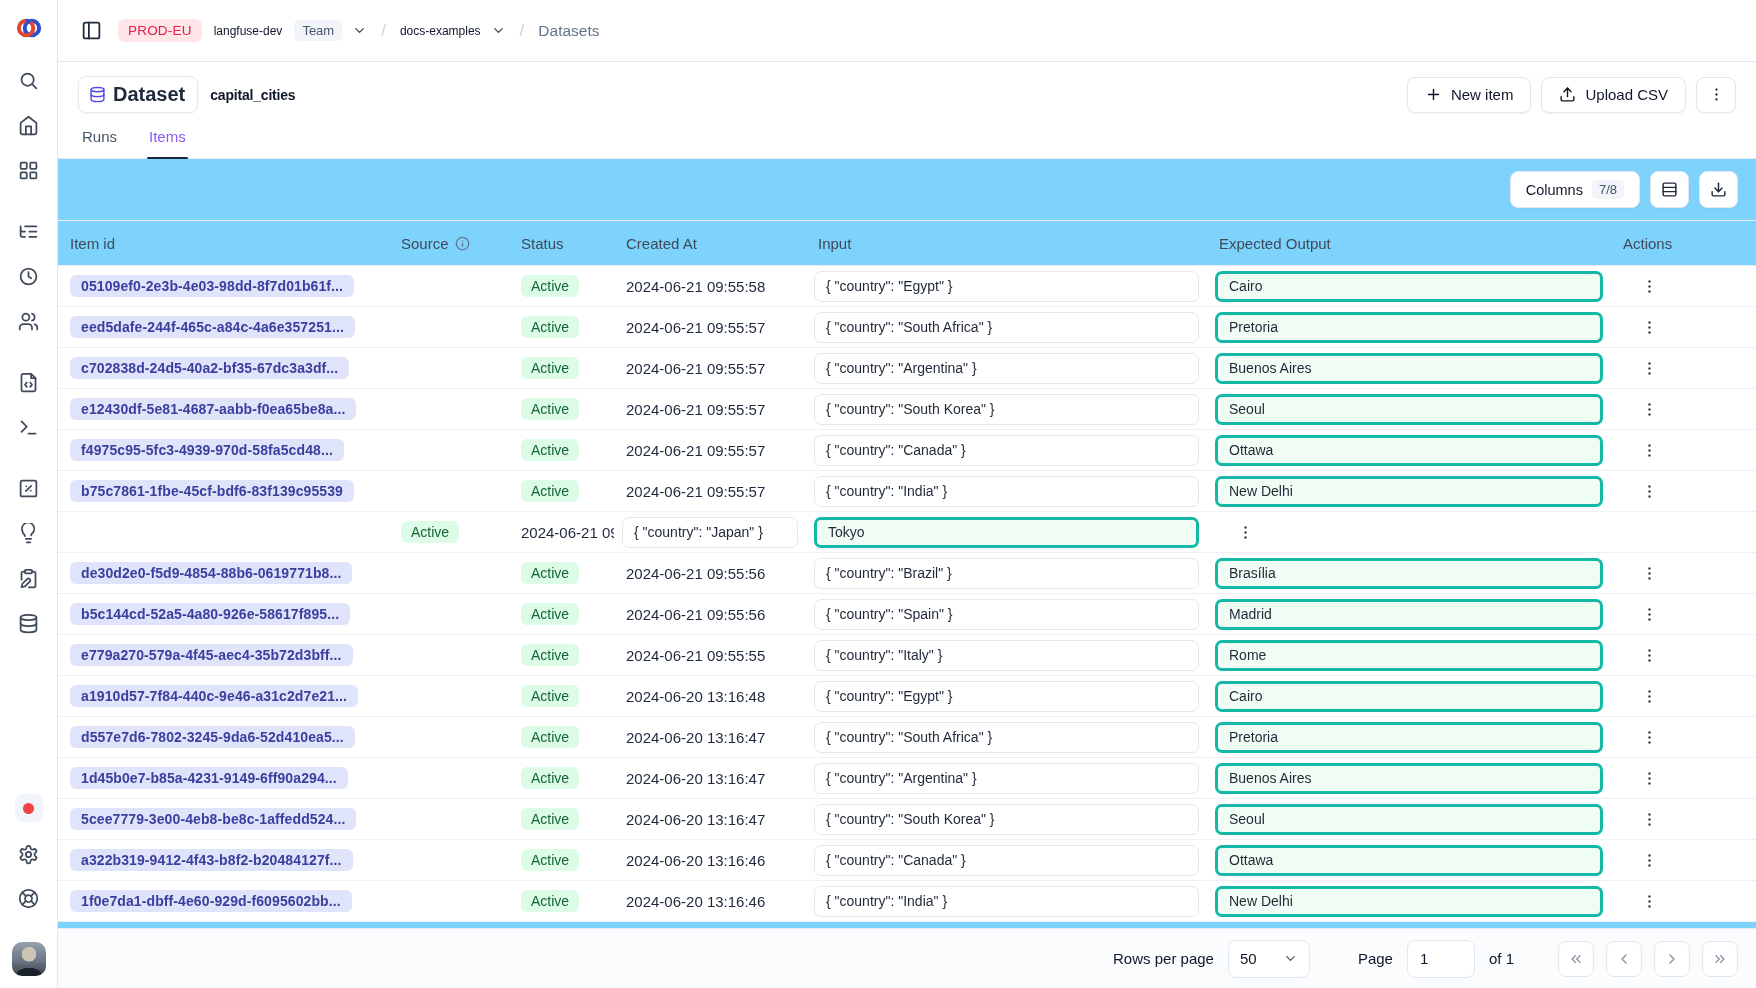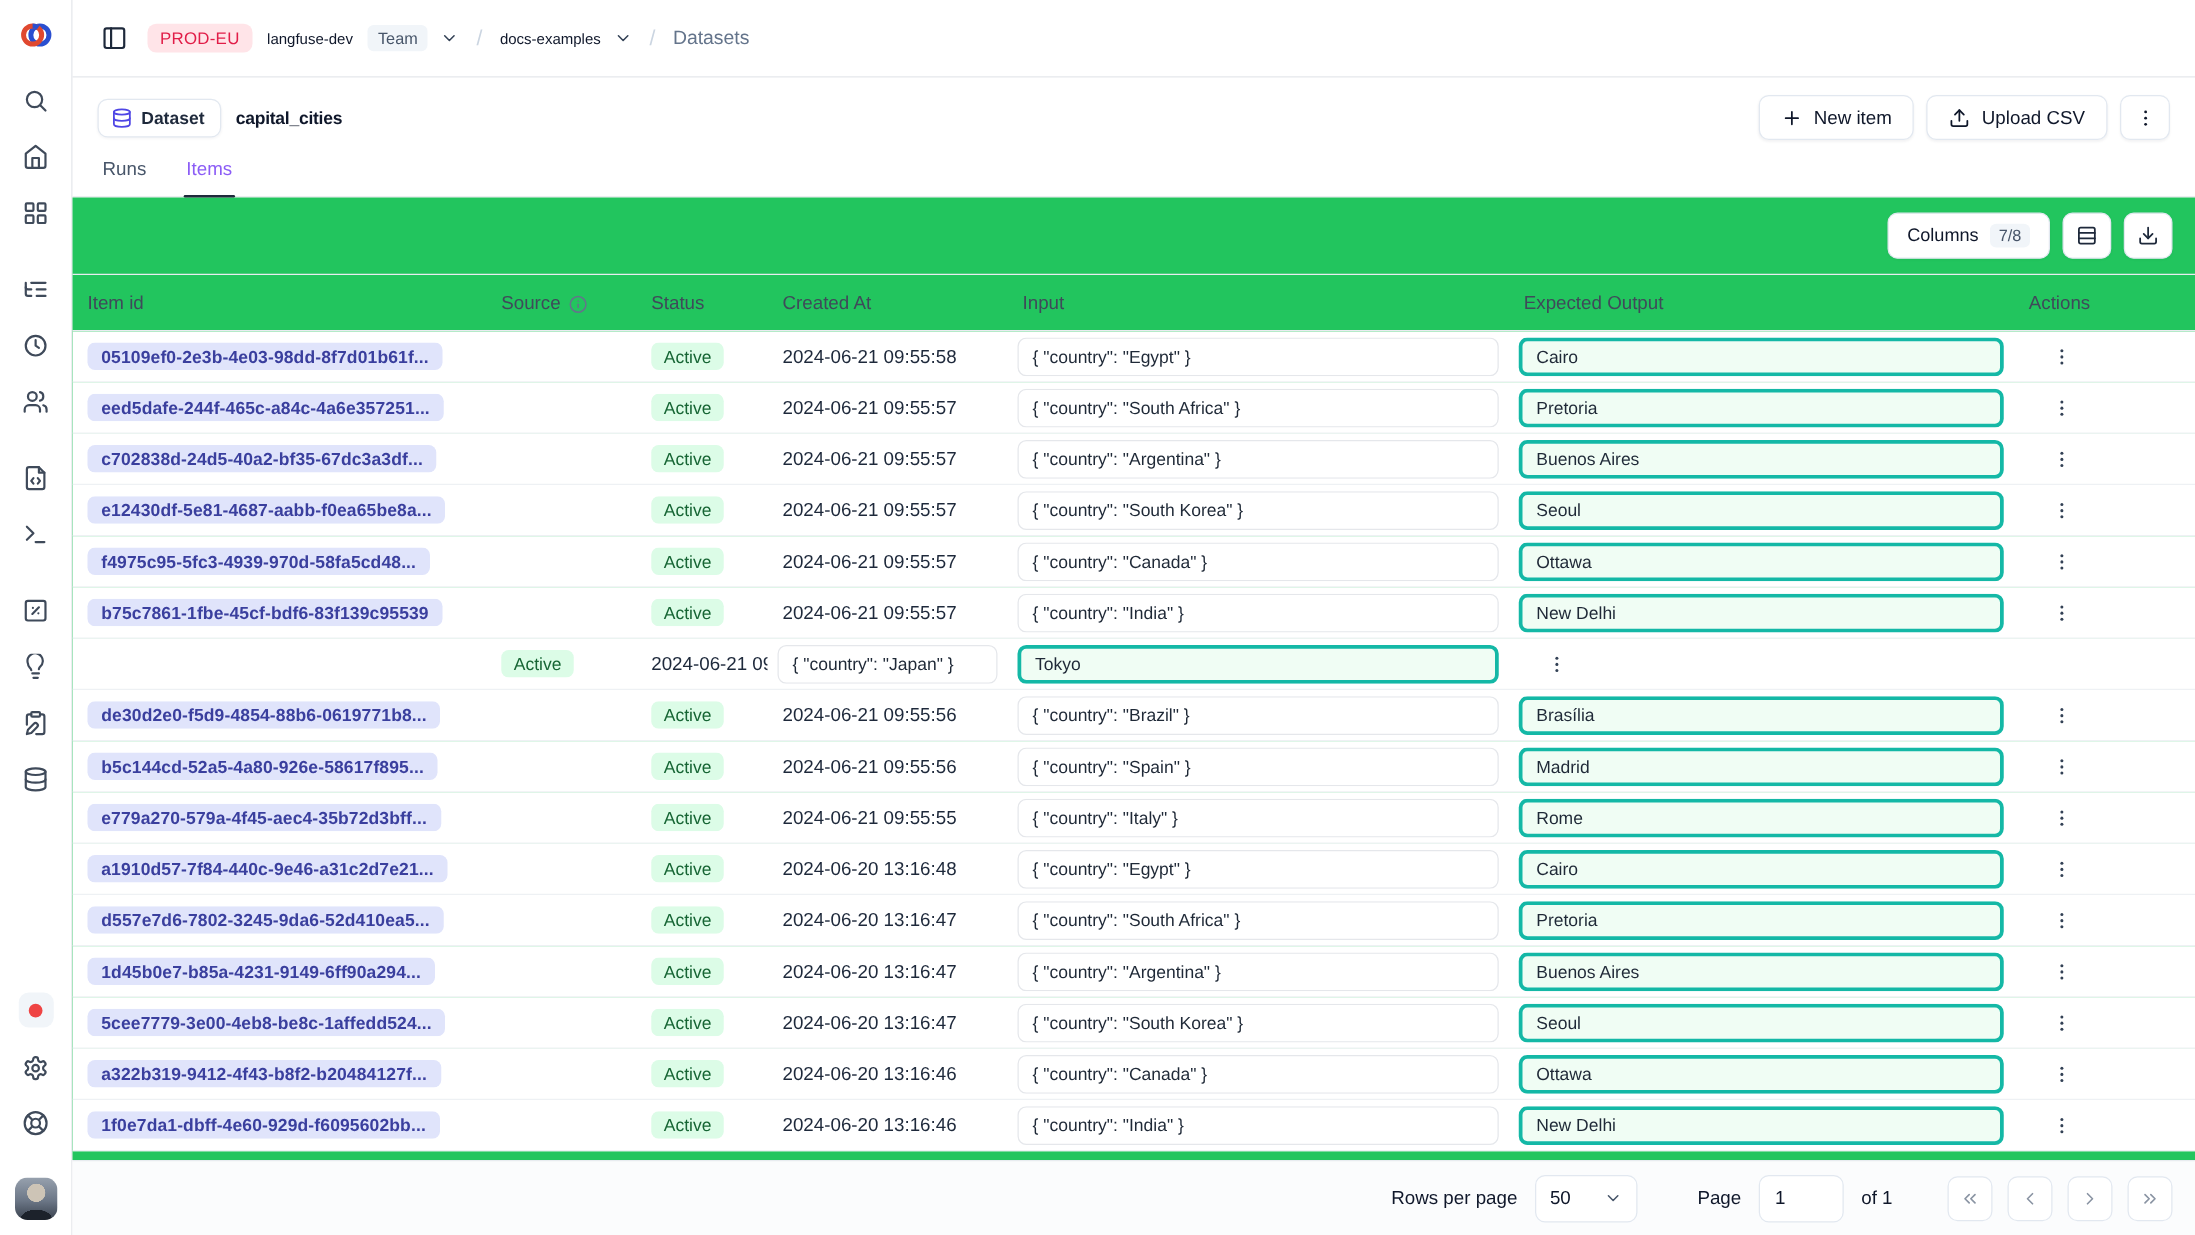--- a/index.html
+++ b/index.html
@@ -34,44 +34,44 @@
   .tb-icon-btn svg { width:21px; height:21px; }
   .env-badge { background:#ffe4e8; color:#e11d48; font-size:13.5px; font-weight:500; padding:4px 10px; border-radius:7px; letter-spacing:.2px; }
   .org-name, .proj-name { font-weight:500; color:#0f172a; font-size:12px; }
   .type-badge { background:#f1f5f9; color:#475569; font-size:13px; padding:3px 8px; border-radius:5px; }
   .crumb-chevron { color:#334155; margin-left:-2px; }
   .crumb-chevron svg { width:15px; height:15px; }
   .crumb-sep { color:#cbd5e1; font-size:17px; font-weight:300; padding:0 2px; }
   .crumb-current { color:#64748b; font-size:15.5px; }
 
   .page-head { padding:14px 20px 0; display:flex; align-items:center; }
-  .dataset-badge { display:inline-flex; align-items:center; gap:7px; border:1px solid #e2e8f0; border-radius:8px; padding:6px 12px 6px 10px; font-size:14px; font-weight:600; color:#1e293b; background:#fff; box-shadow:0 1px 2px rgba(15,23,42,.04); }
+  .dataset-badge { display:inline-flex; align-items:center; gap:7px; border:1px solid #e2e8f0; border-radius:8px; padding:6px 12px 6px 10px; font-size:20px; font-weight:600; color:#1e293b; background:#fff; box-shadow:0 1px 2px rgba(15,23,42,.04); }
   .dataset-badge svg { width:17px; height:17px; color:#4f46e5; }
   .page-title { font-size:14px; font-weight:700; margin-left:12px; letter-spacing:-.2px; }
   .head-actions { margin-left:auto; display:flex; align-items:center; gap:10px; }
   .btn { display:inline-flex; align-items:center; gap:9px; height:36px; padding:0 17px; border:1px solid #e2e8f0; border-radius:8px; background:#fff; font-size:15px; font-weight:500; color:#0f172a; cursor:pointer; box-shadow:0 1px 2px rgba(15,23,42,.05); font-family:inherit; }
   .btn svg { width:17px; height:17px; color:#0f172a; }
   .btn.icon-only { width:40px; padding:0; justify-content:center; }
 
   .tab-bar { display:flex; gap:28px; padding:0 22px; border-bottom:1px solid #e5e7eb; margin-top:6px; }
   .tab { padding:9px 2px 13px; font-size:15px; font-weight:500; color:#475569; cursor:pointer; position:relative; }
   .tab.active { color:#8b5cf6; }
   .tab.active::after { content:""; position:absolute; left:0; right:0; bottom:-1px; height:2.5px; background:#1e293b; border-radius:2px; }
 
   
-  .content { flex:1; min-height:0; background:#22c55e; display:flex; flex-direction:column; }
+  .content { flex:1; min-height:0; background:#7dd3fc; display:flex; flex-direction:column; }
   .toolbar-row { flex:none; display:flex; justify-content:flex-end; align-items:center; gap:10px; padding:12px 18px; }
   .btn-sm { display:inline-flex; align-items:center; gap:9px; height:37px; padding:0 15px; border:1px solid #e2e8f0; border-radius:8px; background:#fff; font-size:14.5px; font-weight:500; color:#0f172a; cursor:pointer; box-shadow:0 1px 2px rgba(15,23,42,.04); font-family:inherit; }
   .btn-sm.icon-only { width:39px; padding:0; justify-content:center; }
   .btn-sm svg { width:17px; height:17px; color:#1e293b; }
   .count-badge { background:#f1f5f9; color:#475569; border-radius:5px; padding:2px 7px; font-size:13px; font-weight:500; }
 
   .grid-row { display:grid; grid-template-columns:331px 120px 105px 192px 401px 404px 1fr; align-items:center; }
   .thead { flex:none; height:46px; border-top:1px solid #e8ecf0; border-bottom:1px solid #e8ecf0; color:#3f4a5a; font-weight:500; font-size:15px; }
-  .thead > div { padding:0 12px; display:flex; align-items:flex-end; gap:6px; }
+  .thead > div { padding:0 12px; display:flex; align-items:center; gap:6px; }
   .info-icon { color:#64748b; cursor:pointer; }
   .info-icon svg { width:15px; height:15px; }
 
   .tbody { flex:1; overflow:hidden; }
   .trow { height:41px; background:#fff; border-bottom:1px solid #eef1f4; cursor:pointer; }
   .trow > div { padding:0 12px; overflow:hidden; white-space:nowrap; }
   .id-badge { display:inline-block; background:#e0e4fb; color:#3a3f9e; font-size:14px; font-weight:600; padding:3px 11px; border-radius:6px; letter-spacing:.1px; cursor:pointer; }
   .status-badge { display:inline-block; background:#dcfce7; color:#166534; font-size:14px; font-weight:500; padding:3px 10px; border-radius:6px; }
   .created-cell { color:#1e293b; font-size:15px; }
   .io-box { height:31px; display:flex; align-items:center; padding:0 11px; border-radius:7px; font-size:14px; color:#1f2937; overflow:hidden; white-space:nowrap; }

